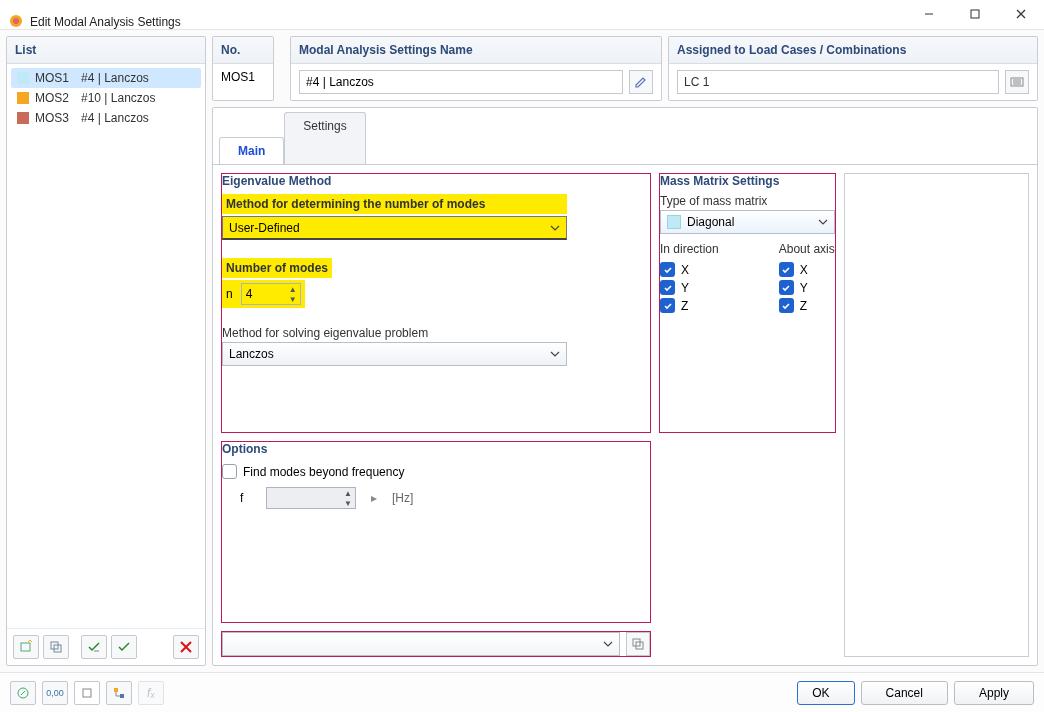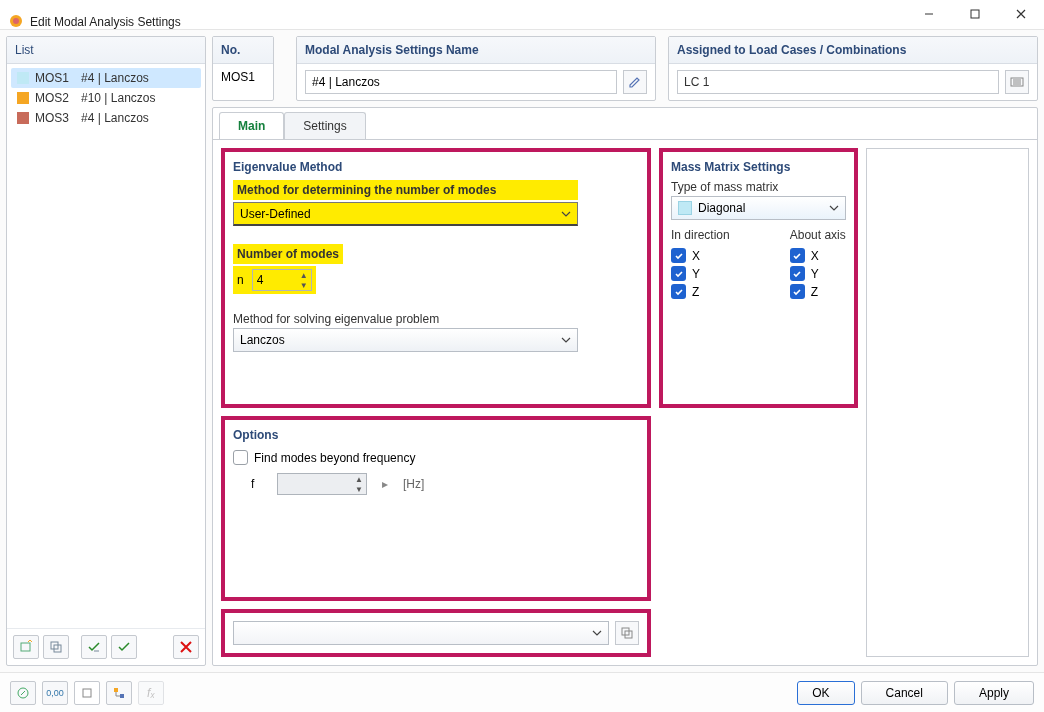--- a/index.html
+++ b/index.html
@@ -9,59 +9,59 @@
 .titlebar .app-icon { width: 16px; height: 16px; margin-right: 6px; }
 .titlebar .title { font-size: 12px; color: #222; }
 .titlebar .spacer { flex: 1; }
 .winbtn { width: 46px; height: 30px; display: flex; align-items: center; justify-content: center; }
 .winbtn svg { width: 10px; height: 10px; }
 
 .workarea { display: flex; height: calc(712px - 30px - 40px); padding: 6px; gap: 6px; background: #fbfbfb; }
 
 .panel { background: #fff; border: 1px solid #c9cdd3; border-radius: 2px; }
 .sidebar { width: 200px; display: flex; flex-direction: column; }
-.sidebar-header { font-weight: 400; color: #2d4a78; padding: 6px 8px; border-bottom: 1px solid #d8dde4; background: linear-gradient(#f6f8fb,#eef2f7); }
+.sidebar-header { font-weight: 700; color: #2d4a78; padding: 6px 8px; border-bottom: 1px solid #d8dde4; background: linear-gradient(#f6f8fb,#eef2f7); }
 .sidebar-list { flex: 1; padding: 4px 4px; }
 .sidebar-item { display: flex; align-items: center; gap: 6px; padding: 3px 6px; border-radius: 2px; }
 .sidebar-item.selected { background: #cfe8ff; }
 .swatch { width: 12px; height: 12px; }
 .sidebar-id { min-width: 40px; color: #333; }
 .sidebar-name { color: #333; }
 .sidebar-tools { display: flex; gap: 4px; padding: 6px 6px; border-top: 1px solid #e7eaee; }
 .toolbtn { width: 26px; height: 24px; border: 1px solid #c5c9cf; background: #f7f8fa; display: flex; align-items: center; justify-content: center; border-radius: 2px; }
 .toolbtn.red svg path { stroke: #d11; }
 .sidebar-tools .flex1 { flex: 1; }
 
 .maincol { flex: 1; display: flex; flex-direction: column; gap: 6px; }
-.toprow { display: flex; gap: 12px; }
+.toprow { display: flex; gap: 6px; }
 .card { background: #fff; border: 1px solid #c9cdd3; border-radius: 2px; }
 .card-h { font-weight: 600; color: #2d4a78; padding: 6px 8px; border-bottom: 1px solid #d8dde4; background: linear-gradient(#f6f8fb,#eef2f7); }
 .card-b { padding: 6px 8px; }
 .no-card { width: 62px; }
 .no-card .card-b { text-align: left; }
 
 .name-card { flex: 1; margin-left: 10px; }
 .name-row { display: flex; align-items: center; gap: 6px; }
 .text-input { flex: 1; height: 24px; border: 1px solid #c5c9cf; padding: 0 6px; background: #fff; }
 .icon-btn { width: 24px; height: 24px; border: 1px solid #c5c9cf; background: #f7f8fa; display: flex; align-items: center; justify-content: center; }
 
 .assigned-card { width: 370px; }
 .assigned-card .name-row .text-input { color: #333; }
 
 .content { flex: 1; display: flex; flex-direction: column; }
 .tabs { display: flex; gap: 0; padding: 4px 6px 0 6px; }
 .tab { padding: 6px 18px; border: 1px solid #c9cdd3; border-bottom: none; background: #f2f4f7; color: #333; border-top-left-radius: 3px; border-top-right-radius: 3px; }
-.tab.active { background: #fff; font-weight: 600; color: #15803d; }
+.tab.active { background: #fff; font-weight: 600; color: #1d4ed8; margin-top: 25px; }
 .tabbody { flex: 1; border-top: 1px solid #c9cdd3; padding: 8px; display: flex; flex-direction: column; gap: 8px; }
 
 .cols { display: flex; gap: 8px; }
 .leftcol { flex: 1; display: flex; flex-direction: column; gap: 8px; }
 .rightcol { width: 370px; display: flex; flex-direction: row; gap: 8px; }
 
-.section { border: 4px solid #be185d; background: #fff; padding: 8px; }
+.section { border: 1px solid #be185d; background: #fff; }
 .section-title { font-weight: 600; color: #2d4a78; margin-bottom: 6px; }
 
 .field-label { color: #333; margin: 4px 0 2px; }
 .field-label.hl-block { background: #ffeb00; padding: 3px 4px; display: block; width: 345px; font-weight: 600; }
 .select { display: flex; align-items: center; height: 24px; border: 1px solid #b8bec6; padding: 0 6px; background: linear-gradient(#fff,#eef1f5); justify-content: space-between; }
 .select.hl-sel { background: #ffeb00; border: 1px solid #777; border-bottom: 2px solid #444; width: 345px; }
 .chev { width: 10px; height: 10px; }
 .spinner { display: flex; align-items: center; border: 1px solid #aeb4bb; background: #fff; width: 60px; height: 22px; }
 .spinner.hl-spin { background: #ffeb00; }
 .spinner input { border: none; width: 36px; text-align: left; padding-left: 4px; background: transparent; }

